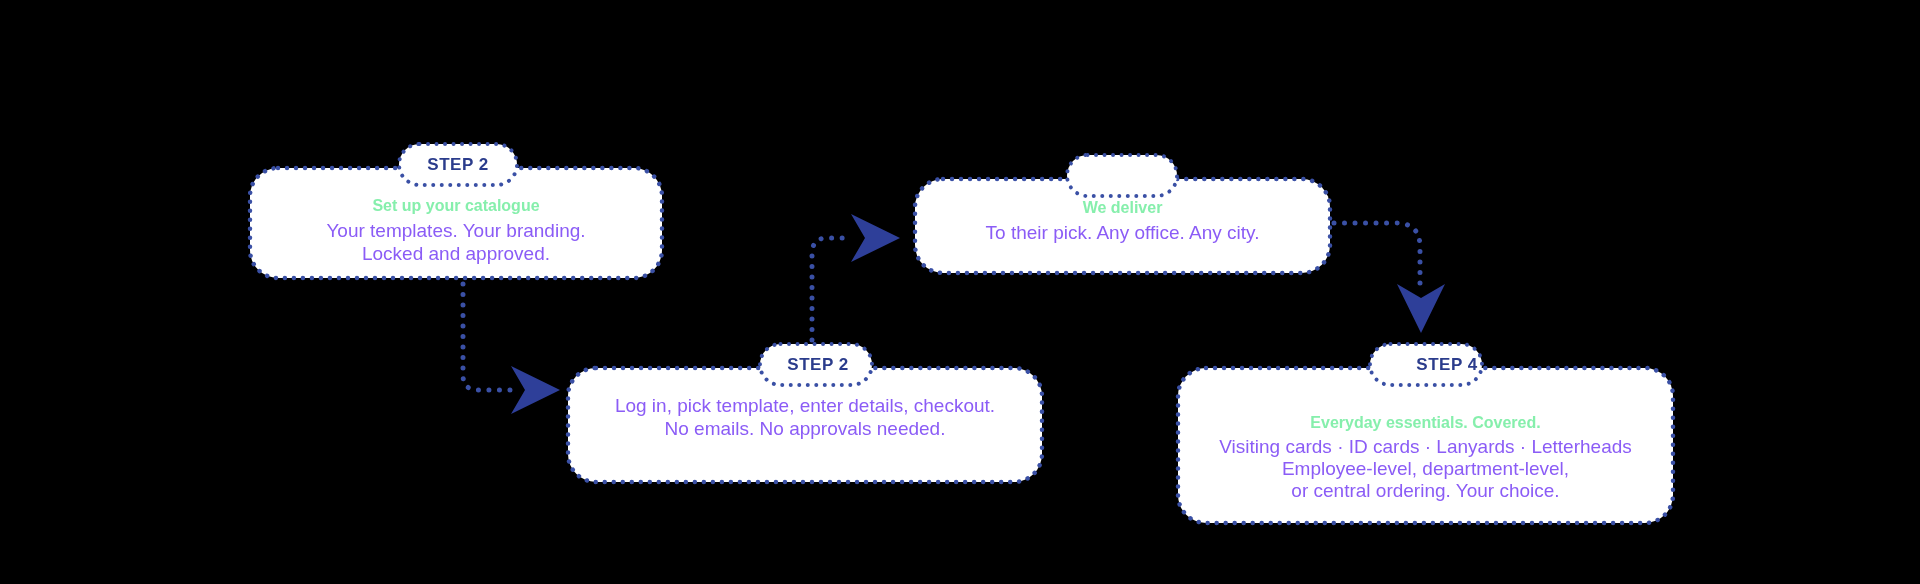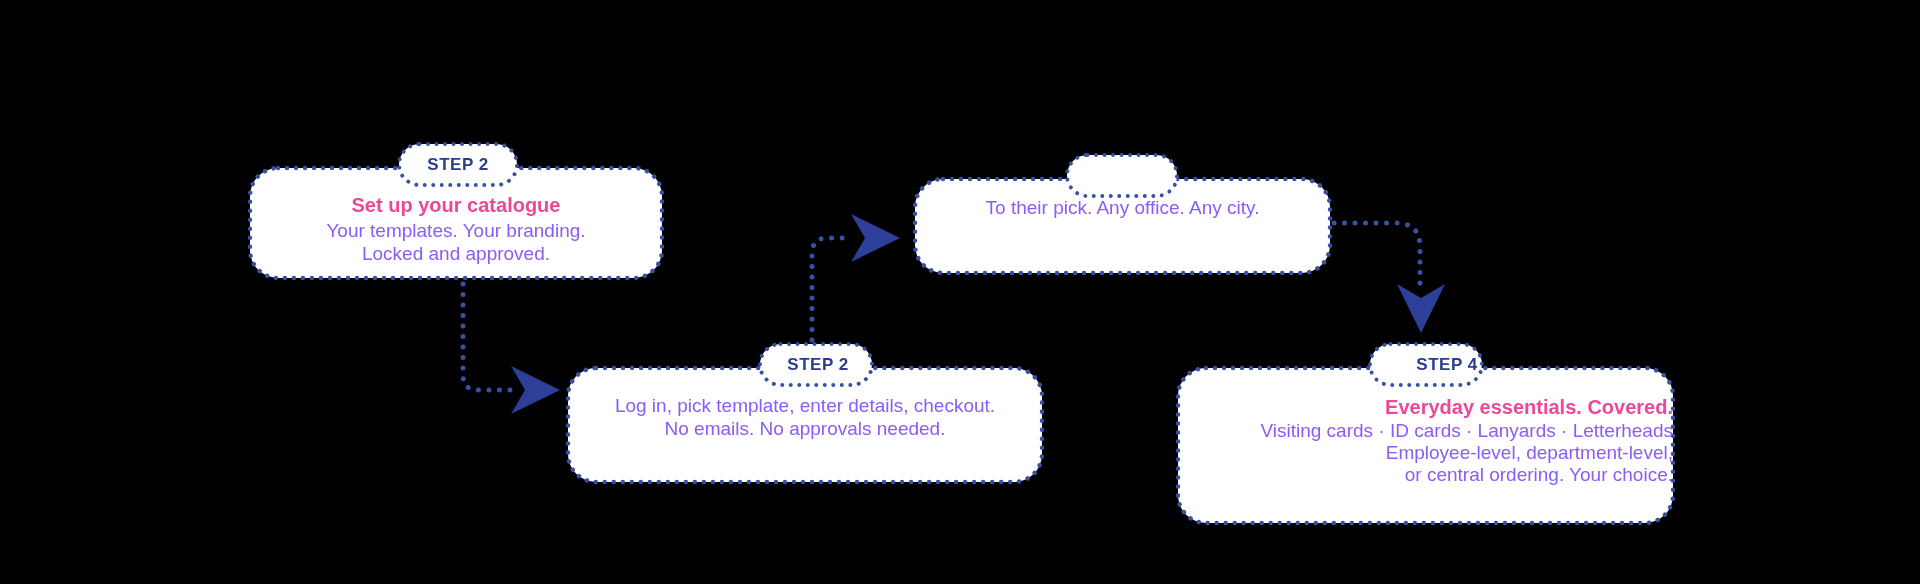--- a/index.html
+++ b/index.html
@@ -12,23 +12,23 @@
     font-family: "Liberation Sans", sans-serif;
   }
   .layer { position: absolute; left: 0; top: 0; }
   .step-content {
     position: absolute;
     box-sizing: border-box;
     text-align: center;
     display: block;
   }
   .step-title {
-    font-size: 20px;
+    font-size: 16px;
     font-weight: bold;
-    color: #ec4899;
+    color: #86efac;
     line-height: 23px;
     margin-bottom: 2px;
   }
   .step-line {
     font-size: 19px;
     color: #8b5cf6;
     line-height: 23px;
   }
   .step-content.compact .step-line,
   .step-content.compact .step-title { line-height: 22px; }
@@ -86,23 +86,24 @@
     <div class="step-line">Your templates. Your branding.</div>
     <div class="step-line">Locked and approved.</div>
   </div>
 
   <div class="step-content" style="left:568px; top:368px; width:474px; height:114px; padding-top:26px;">
     <div class="step-line">Log in, pick template, enter details, checkout.</div>
     <div class="step-line">No emails. No approvals needed.</div>
   </div>
 
   <div class="step-content" style="left:915px; top:179px; width:415px; height:94px; padding-top:17px;">
+    <div class="step-title">We deliver</div>
     <div class="step-line">To their pick. Any office. Any city.</div>
   </div>
 
-  <div class="step-content compact" style="left:1178px; top:368px; width:495px; height:155px; padding-top:28px;text-align:right;">
+  <div class="step-content compact" style="left:1178px; top:384px; width:495px; height:155px; padding-top:28px;">
     <div class="step-title">Everyday essentials. Covered.</div>
     <div class="step-line">Visiting cards · ID cards · Lanyards · Letterheads</div>
     <div class="step-line">Employee-level, department-level,</div>
     <div class="step-line">or central ordering. Your choice.</div>
   </div>
 
 </div>
 
 </body></html>

